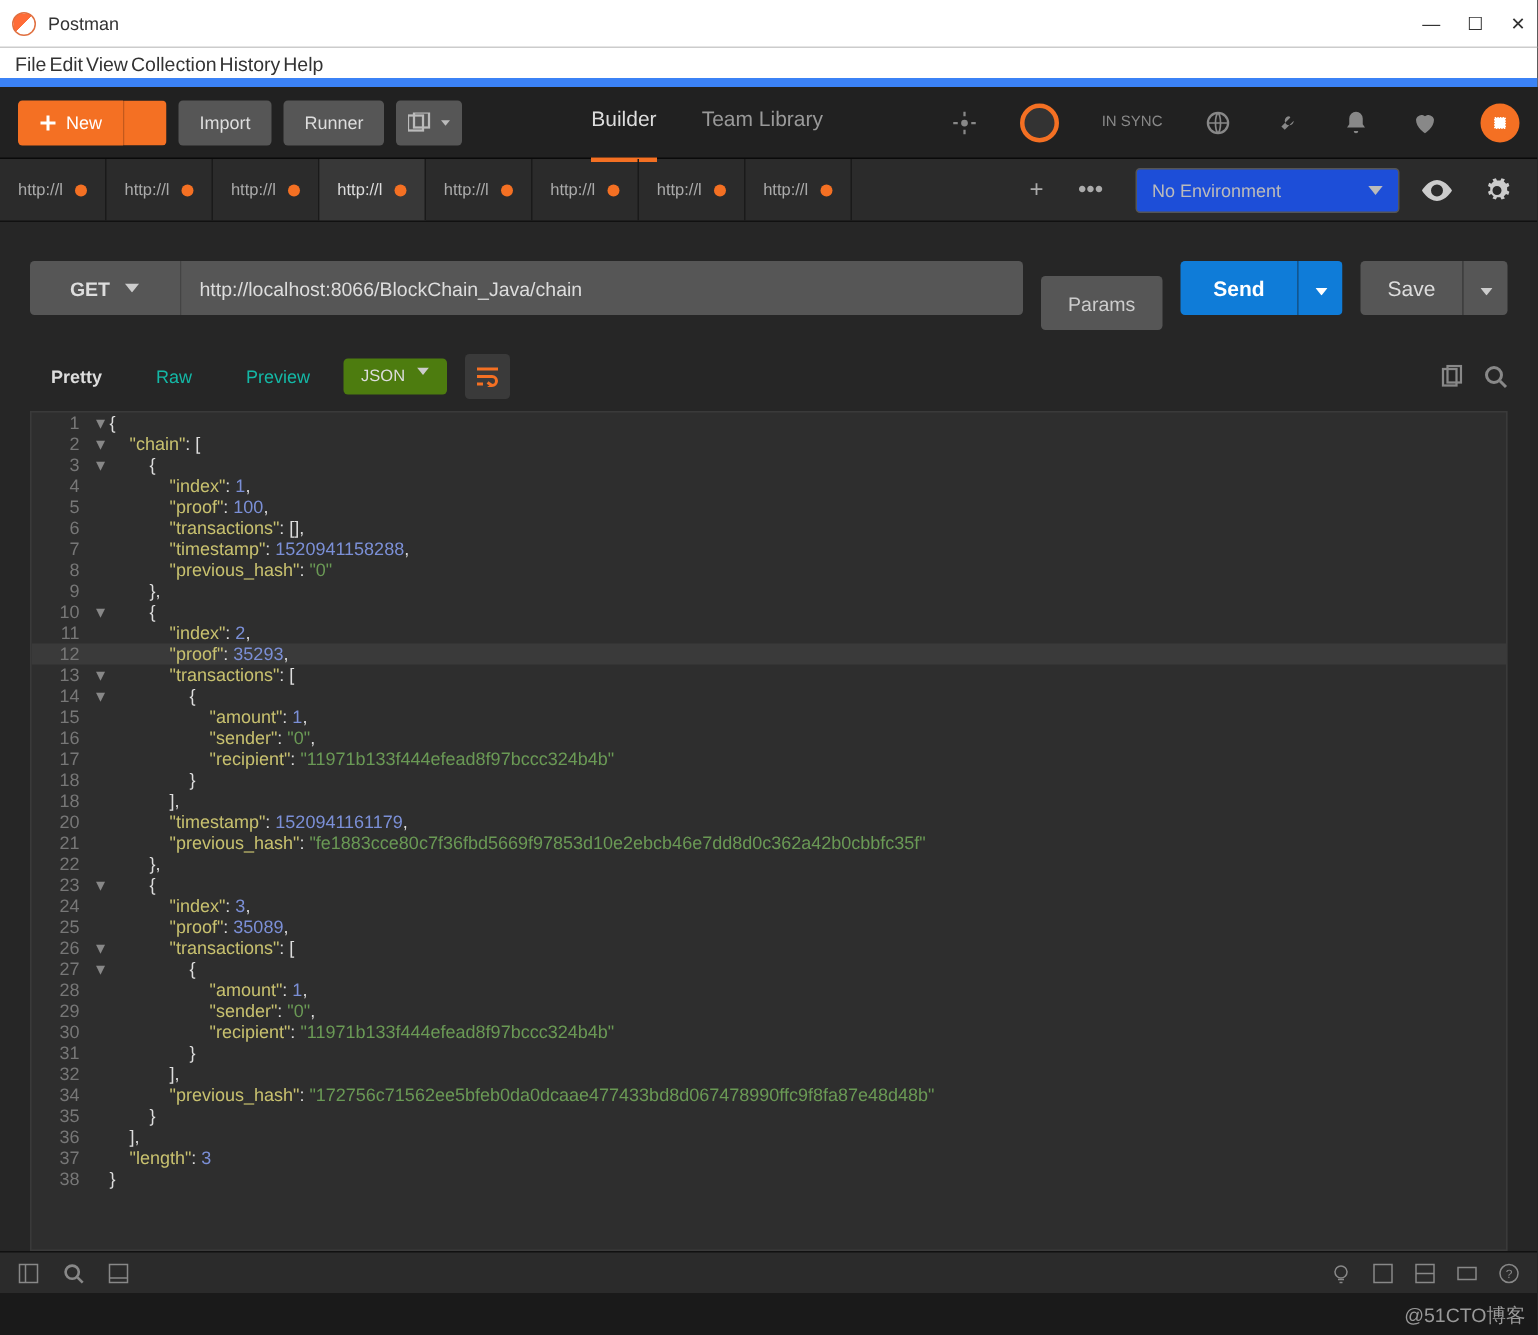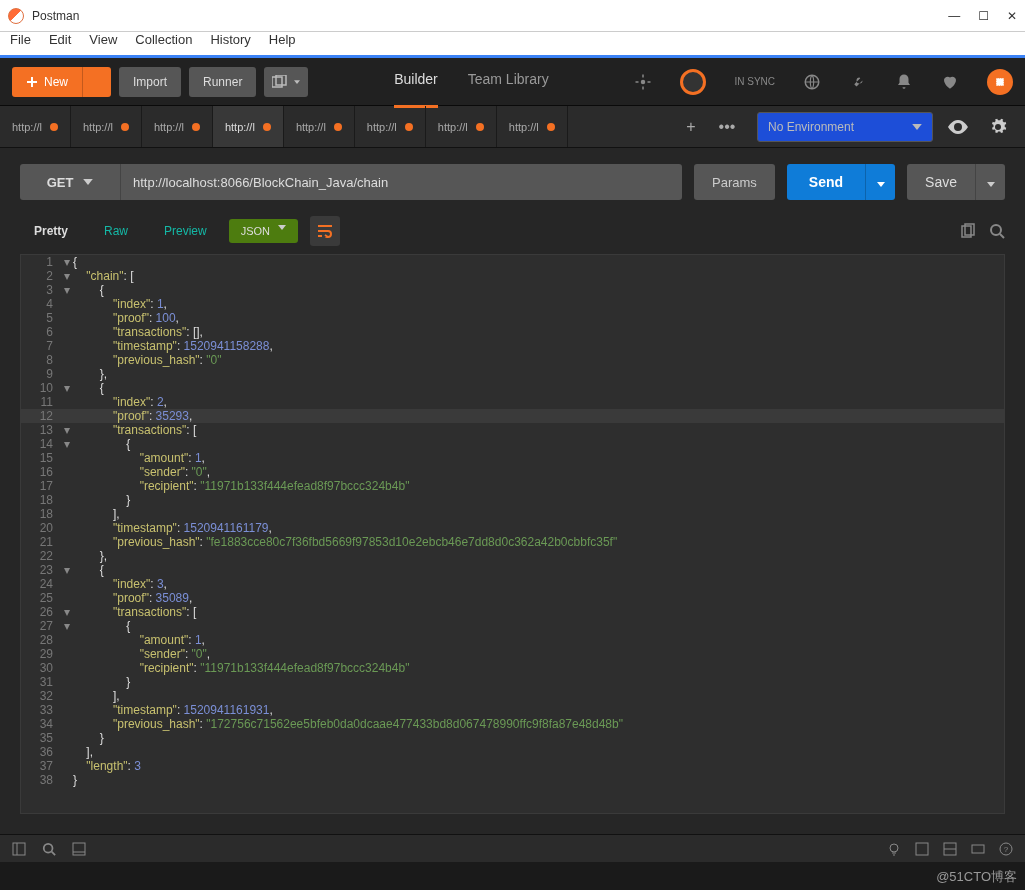--- a/index.html
+++ b/index.html
@@ -2,21 +2,21 @@
 <html><head>
 <meta charset="utf-8">
 <style>
 *{margin:0;padding:0;box-sizing:border-box;font-family:"Segoe UI",Arial,sans-serif;}
 body{width:1025px;height:890px;background:#1a1a1a;overflow:hidden;position:relative;}
 .titlebar{height:32px;background:#fff;display:flex;align-items:center;padding:0 8px;border-bottom:1px solid #ccc;}
 .titlebar .logo{width:16px;height:16px;border-radius:50%;background:linear-gradient(135deg,#ff6c37 50%,#fff 50%);margin-right:8px;border:1px solid #e07040;}
 .titlebar .title{flex:1;font-size:12px;color:#333;}
 .winctrl{display:flex;gap:18px;color:#333;font-size:12px;}
 .winctrl span{cursor:pointer;}
-.menubar{height:26px;background:#fff;display:flex;padding:0 10px;gap:18px;font-size:13px;color:#333;border-bottom:3px solid #3b82f6;}
+.menubar{height:26px;background:#fff;display:flex;align-items:center;padding:0 10px;gap:2px;font-size:13px;color:#333;border-bottom:6px solid #3b82f6;}
 .main-frame{background:#262626;height:calc(100% - 58px - 28px);position:relative;}
 .toolbar{height:48px;background:#212121;display:flex;align-items:center;padding:0 12px;border-bottom:1px solid #0a0a0a;}
 .btn{height:30px;padding:0 14px;border:none;border-radius:3px;font-size:12px;cursor:pointer;display:inline-flex;align-items:center;gap:6px;}
 .btn-orange{background:#f47023;color:#fff;}
 .btn-grey{background:#565656;color:#ddd;}
 .new-split{display:flex;}
 .new-split .main{border-radius:3px 0 0 3px;}
 .new-split .arrow{width:24px;border-radius:0 3px 3px 0;justify-content:center;border-left:1px solid rgba(0,0,0,.2);}
 .toolbar .left{display:flex;gap:8px;align-items:center;}
 .toolbar .center{flex:1;display:flex;justify-content:center;gap:30px;font-size:14px;color:#999;}
@@ -32,21 +32,21 @@
 .tab.active{background:#383838;color:#ddd;}
 .dot{width:8px;height:8px;border-radius:50%;background:#f47023;}
 .tab-add{width:36px;display:flex;align-items:center;justify-content:center;color:#aaa;font-size:16px;}
 .env-area{display:flex;align-items:center;gap:10px;padding:0 12px;}
 .env-select{width:176px;height:30px;background:#1d4ed8;border:1px solid #555;border-radius:3px;color:#bbb;font-size:12px;display:flex;align-items:center;padding:0 10px;justify-content:space-between;}
 .icon-btn{width:30px;height:30px;display:flex;align-items:center;justify-content:center;color:#aaa;cursor:pointer;}
 .request-bar{padding:16px 20px;display:flex;gap:12px;align-items:center;}
 .method-url{flex:1;display:flex;height:36px;}
 .method{width:100px;background:#565656;color:#ddd;display:flex;align-items:center;justify-content:center;gap:10px;border-radius:3px 0 0 3px;font-size:13px;font-weight:600;}
 .url{flex:1;background:#565656;color:#ddd;border:none;padding:0 12px;font-size:13px;border-radius:0 3px 3px 0;border-left:1px solid #444;}
-.params-btn{height:36px;padding:0 18px;background:#565656;color:#ccc;border:none;border-radius:3px;font-size:13px;}
+.params-btn{height:36px;padding:0 18px;background:#565656;color:#ccc;border:none;border-radius:3px;font-size:13px;margin-top:20px;}
 .send-split{display:flex;height:36px;}
 .send-main{background:#0f7cd8;color:#fff;border:none;padding:0 22px;font-size:14px;font-weight:600;border-radius:3px 0 0 3px;}
 .send-arrow{width:30px;background:#0f7cd8;border:none;border-left:1px solid rgba(0,0,0,.2);border-radius:0 3px 3px 0;color:#fff;}
 .save-split{display:flex;height:36px;}
 .save-main{background:#565656;color:#ddd;border:none;padding:0 18px;font-size:14px;border-radius:3px 0 0 3px;}
 .save-arrow{width:30px;background:#565656;border:none;border-left:1px solid #444;border-radius:0 3px 3px 0;color:#ddd;}
 .response-tabs{padding:0 20px;display:flex;align-items:center;gap:8px;}
 .rtab{padding:8px 14px;font-size:12px;color:#14b8a6;cursor:pointer;}
 .rtab.active{color:#ddd;font-weight:600;}
 .format-pill{display:flex;align-items:flex-start;gap:8px;background:#4d7c0f;border-radius:3px;padding:6px 12px;color:#ddd;font-size:11px;}
@@ -419,25 +419,20 @@
         <span class="ln">31</span>
         <span class="fold"></span>
         <span class="code"><span class="p">                }</span></span>
       </div>
       <div class="code-line">
         <span class="ln">32</span>
         <span class="fold"></span>
         <span class="code"><span class="p">            ],</span></span>
       </div>
       <div class="code-line">
-        <span class="ln">33</span>
-        <span class="fold"></span>
-        <span class="code"><span class="p">            </span><span class="k">"timestamp"</span><span class="p">: </span><span class="n">1520941161931</span><span class="p">,</span></span>
-      </div>
-      <div class="code-line">
         <span class="ln">34</span>
         <span class="fold"></span>
         <span class="code"><span class="p">            </span><span class="k">"previous_hash"</span><span class="p">: </span><span class="s">"172756c71562ee5bfeb0da0dcaae477433bd8d067478990ffc9f8fa87e48d48b"</span></span>
       </div>
       <div class="code-line">
         <span class="ln">35</span>
         <span class="fold"></span>
         <span class="code"><span class="p">        }</span></span>
       </div>
       <div class="code-line">

